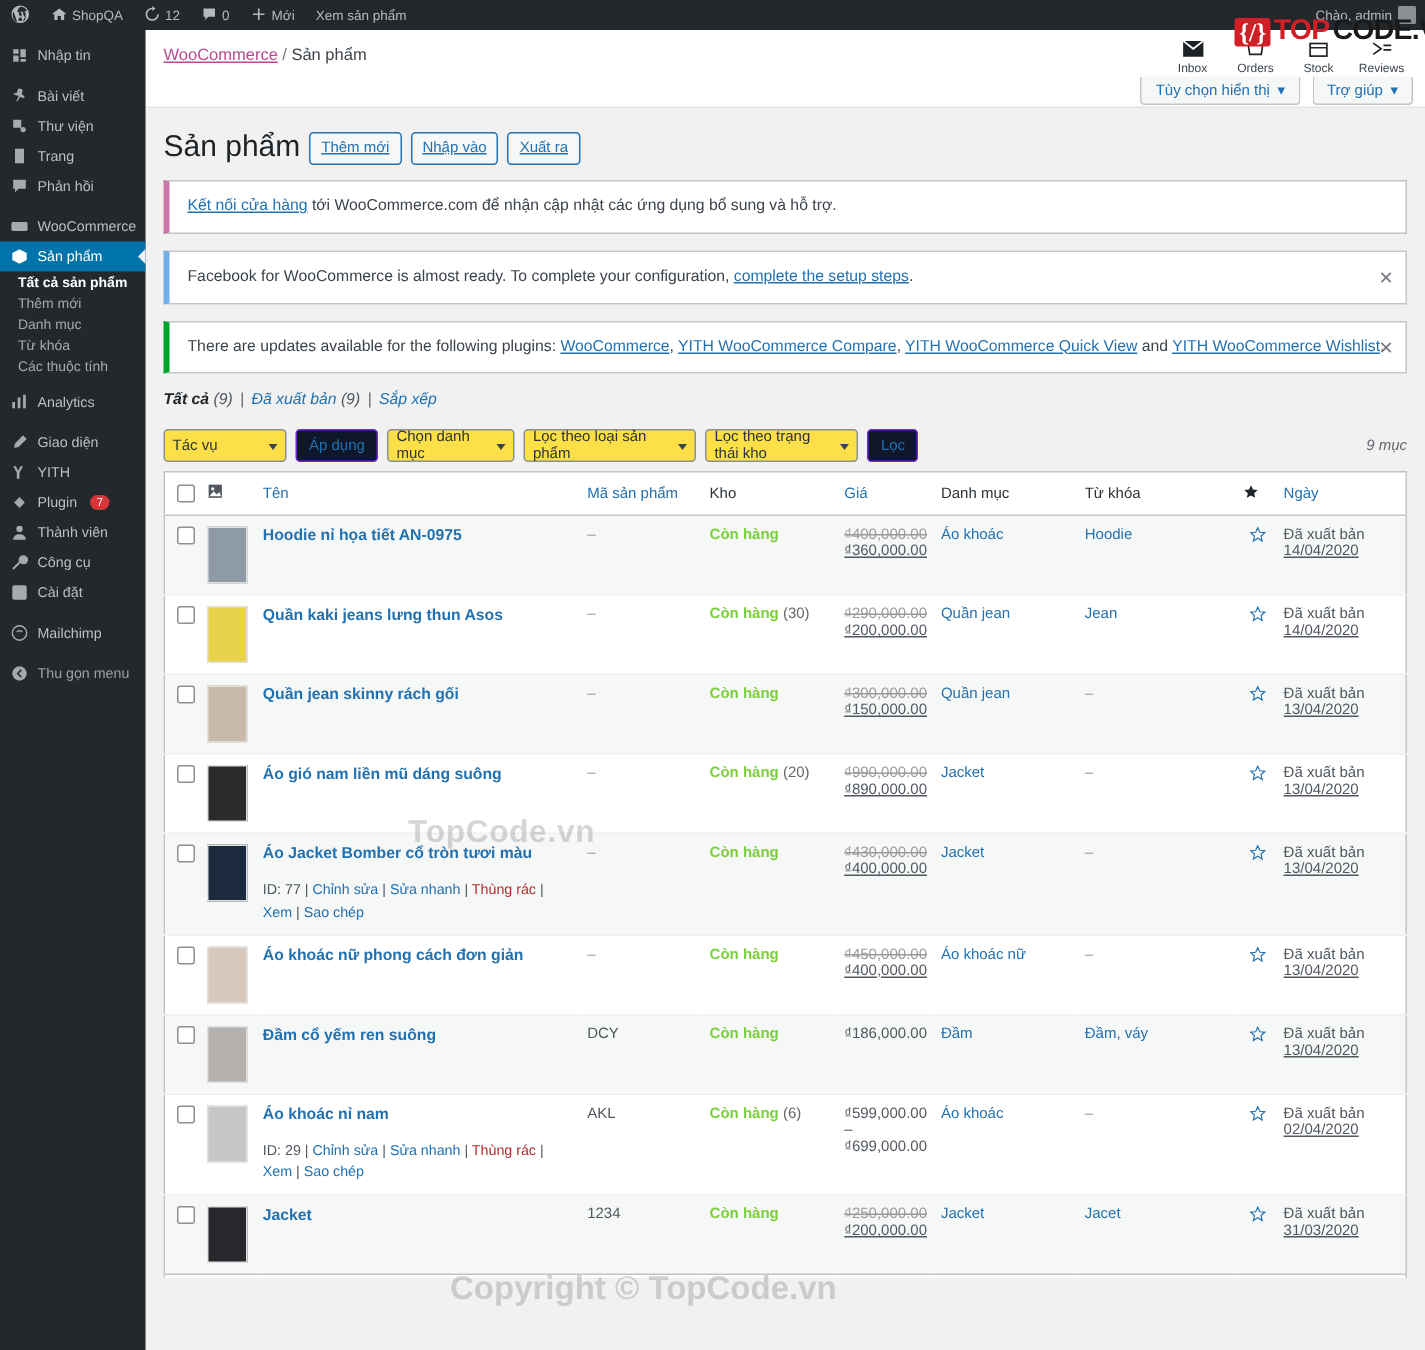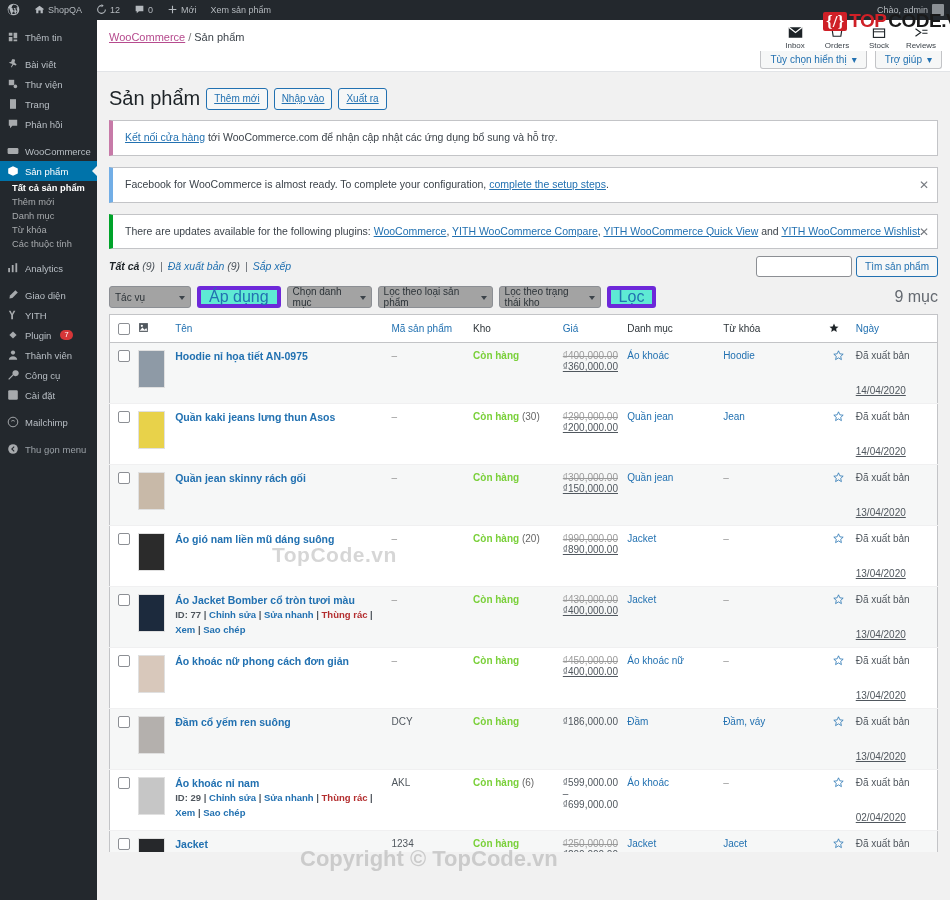--- a/index.html
+++ b/index.html
@@ -121,35 +121,35 @@
   }
   #search-submit {
     background: #f6f7f7; border: 1px solid #2271b1; color: #2271b1;
     border-radius: 3px; font-size: 10px; padding: 0 8px; height: 21px;
   }
 
   
   .tablenav { display: flex; align-items: center; gap: 6px; padding: 4px 0 6px 0; position: relative; }
   select.wp-select, .fakeselect {
     height: 22px; border: 1px solid #8c8f94; border-radius: 3px;
-    background: #a3a3a3; font-size: 10px; color: #2c3338;
+    background: #fde047; font-size: 10px; color: #2c3338;
     padding: 0 18px 0 5px; appearance: none;
     display: flex; align-items: center; position: relative;
   }
   .fakeselect::after {
     content: ""; position: absolute; right: 5px; top: 9px;
     border-left: 3.5px solid transparent; border-right: 3.5px solid transparent;
     border-top: 4px solid #3c434a;
   }
   .btn-sec {
-    background: #5eead4; border: 4px solid #6d28d9; color: #2271b1;
-    border-radius: 3px; font-size: 16px; height: 22px; padding: 0 8px;
+    background: #0f172a; border: 1px solid #6d28d9; color: #2271b1;
+    border-radius: 3px; font-size: 10px; height: 22px; padding: 0 8px;
     display: flex; align-items: center;
   }
-  .displaying-num { margin-left: auto; font-size: 16px; color: #646970; }
+  .displaying-num { margin-left: auto; font-size: 10px; color: #646970; font-style: italic; }
 
   
   table.wp-list-table { width: 100%; border-collapse: collapse; background: #fff; border: 1px solid #c3c4c7; }
   table.wp-list-table thead th, table.wp-list-table tfoot th {
     background: #fff; font-size: 10px; font-weight: 400; color: #2c3338;
     text-align: left; padding: 7px 4px; border-bottom: 1px solid #c3c4c7;
     vertical-align: middle;
   }
   table.wp-list-table tfoot th { border-bottom: none; border-top: 1px solid #c3c4c7; }
   table.wp-list-table th a, .col-link { color: #2271b1; text-decoration: none; }
@@ -173,33 +173,33 @@
   input[type=checkbox] {
     width: 12px; height: 12px; border: 1px solid #8c8f94; border-radius: 2px;
     background: #fff; appearance: none; display: block;
   }
   .thumb {
     width: 27px; height: 38px; background: #ddd; display: block;
     background-size: cover; background-position: center;
     border: 1px solid #e0e0e0;
   }
   a.row-title { color: #2271b1; font-weight: bold; font-size: 10.5px; text-decoration: none; }
-  .row-actions { font-size: 9.5px; color: #50575e; margin-top: 2px; line-height: 1.5; font-weight: bold; }
+  .row-actions { font-size: 9.5px; color: #50575e; margin-top: 12px; line-height: 1.5; }
   .row-actions a { color: #2271b1; text-decoration: none; }
   .row-actions a.trash { color: #b32d2e; }
   .na { color: #999; }
   .instock { color: #7ad03a; font-weight: 600; }
   .stock-qty { color: #666; font-weight: normal; }
   .price-del { text-decoration: line-through; color: #9a9a9a; display: block; }
   .price-ins { text-decoration: underline; color: #50575e; display: block; }
   .price-plain { color: #50575e; display: block; }
   .star svg { fill: none; stroke: #2271b1; stroke-width: 1.4; }
   .star-solid svg { fill: #1d2327; }
   .date-status { display: block; color: #50575e; }
-  .date-val { display: block; color: #50575e; text-decoration: underline; margin-top: 24px; }
+  .date-val { display: block; color: #50575e; text-decoration: underline; }
 
   
   .wm {
     position: absolute; pointer-events: none; z-index: 45;
     color: rgba(120,120,120,0.30); font-weight: bold;
     font-family: "Liberation Sans", sans-serif;
   }
   #wm-mid { left: 272px; top: 543px; font-size: 21px; letter-spacing: .5px; }
   #wm-bottom { left: 300px; top: 846px; font-size: 22px; color: rgba(150,150,150,0.42); }
   #wm-logo {
@@ -269,21 +269,21 @@
 
 <div id="sidebar">
   <div class="menu-gap"></div>
 
   <div class="menu-item">
     <span class="mi-icon">
         <svg width="12" height="12" viewBox="0 0 20 20">
           <path d="M3 3h6v5H3zm8 0h6v9h-6zM3 10h6v7H3zm8 4h6v3h-6z"></path>
         </svg>
       </span>
-    <span>Thêm tin</span>
+    <span>Nhập tin</span>
   </div>
   <div class="menu-gap"></div>
 
   <div class="menu-item">
     <span class="mi-icon">
         <svg width="12" height="12" viewBox="0 0 20 20">
           <path d="M12 2l1.5 1.5-1 4 3.5 3.5-1.4 1.4-4-1.2-3 4.8-1-1 2.5-5-3.8-1.2L3 7.4 7 6.4 8.5 2z"></path>
         </svg>
       </span>
     <span>Bài viết</span>
@@ -504,24 +504,20 @@
     <div id="subsub-row">
       <div class="subsubsub">
         <span class="cur">Tất cả</span>
         <span class="cnt">(9)</span>
         <span class="sep">|</span>
         <span>Đã xuất bản</span>
         <span class="cnt">(9)</span>
         <span class="sep">|</span>
         <span>Sắp xếp</span>
       </div>
-      <div id="search-box">
-        <input id="search-input" type="text" placeholder="" style="">
-        <button id="search-submit">Tìm sản phẩm</button>
-      </div>
     </div>
 
     <div class="tablenav">
       <div class="fakeselect" style="width:82px;">
           <span>Tác vụ</span>
         </div>
       <div class="btn-sec">
           <span>Áp dụng</span>
         </div>
       <div class="fakeselect" style="width:85px;">

